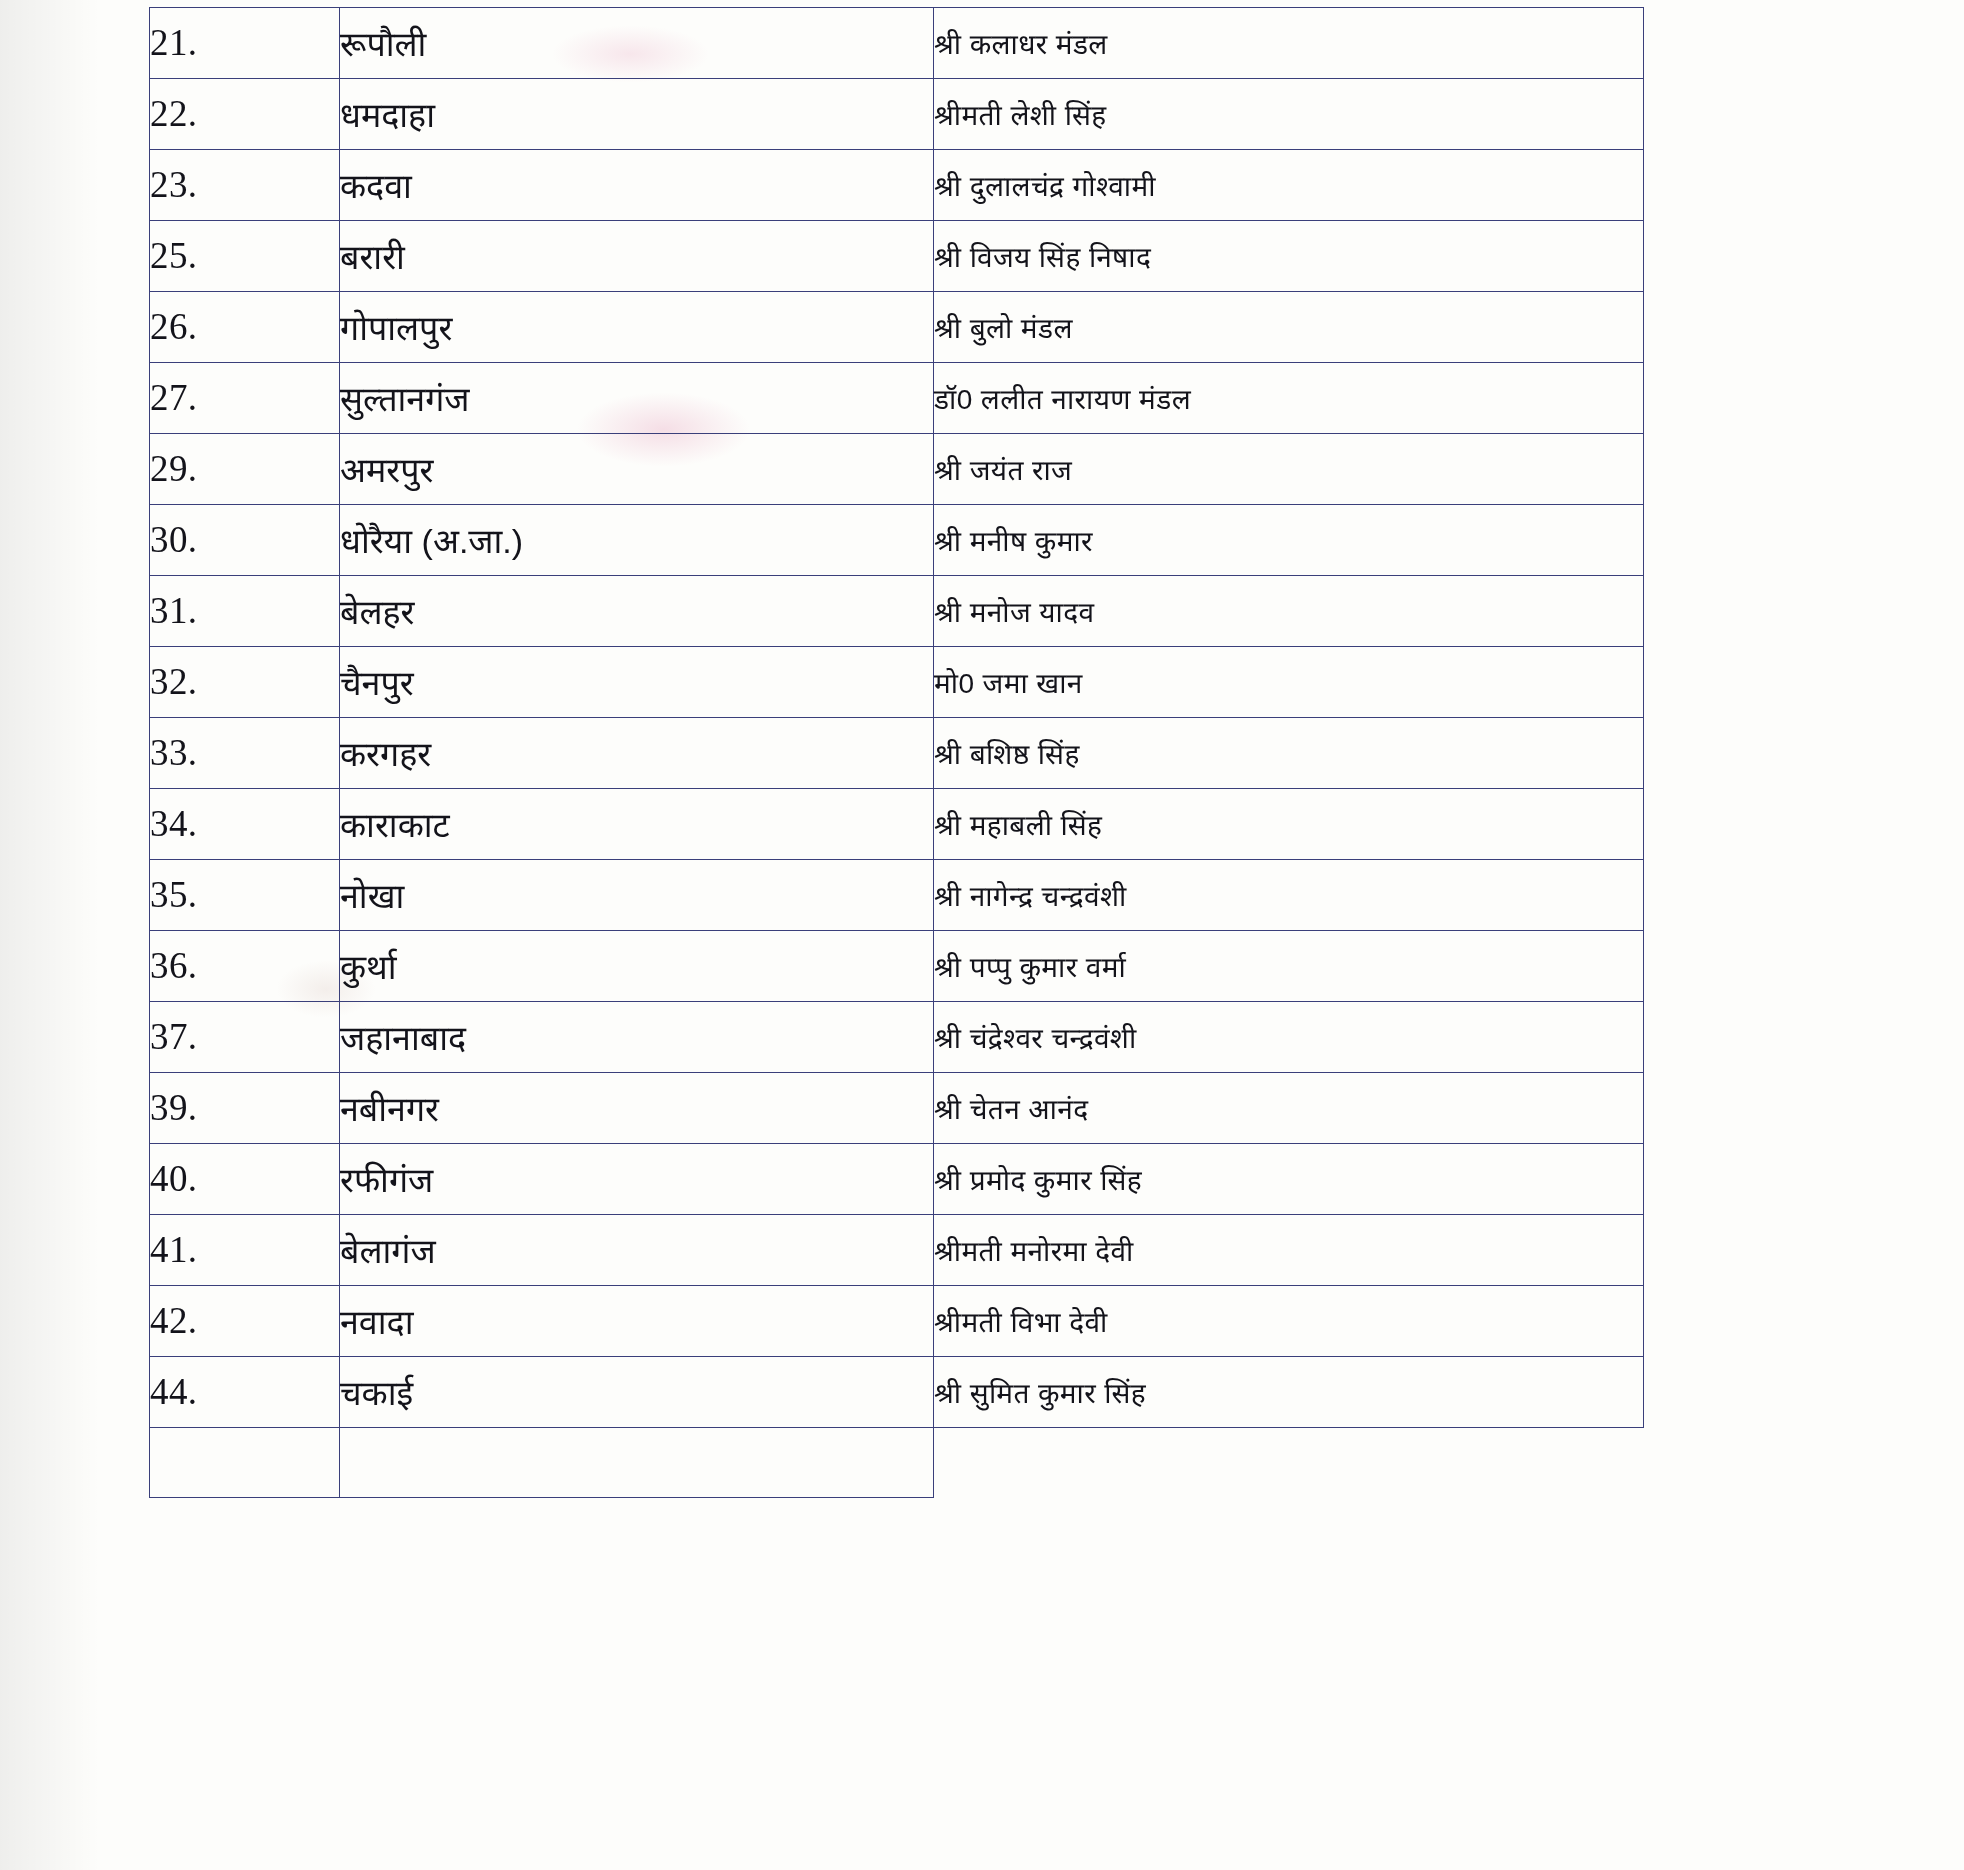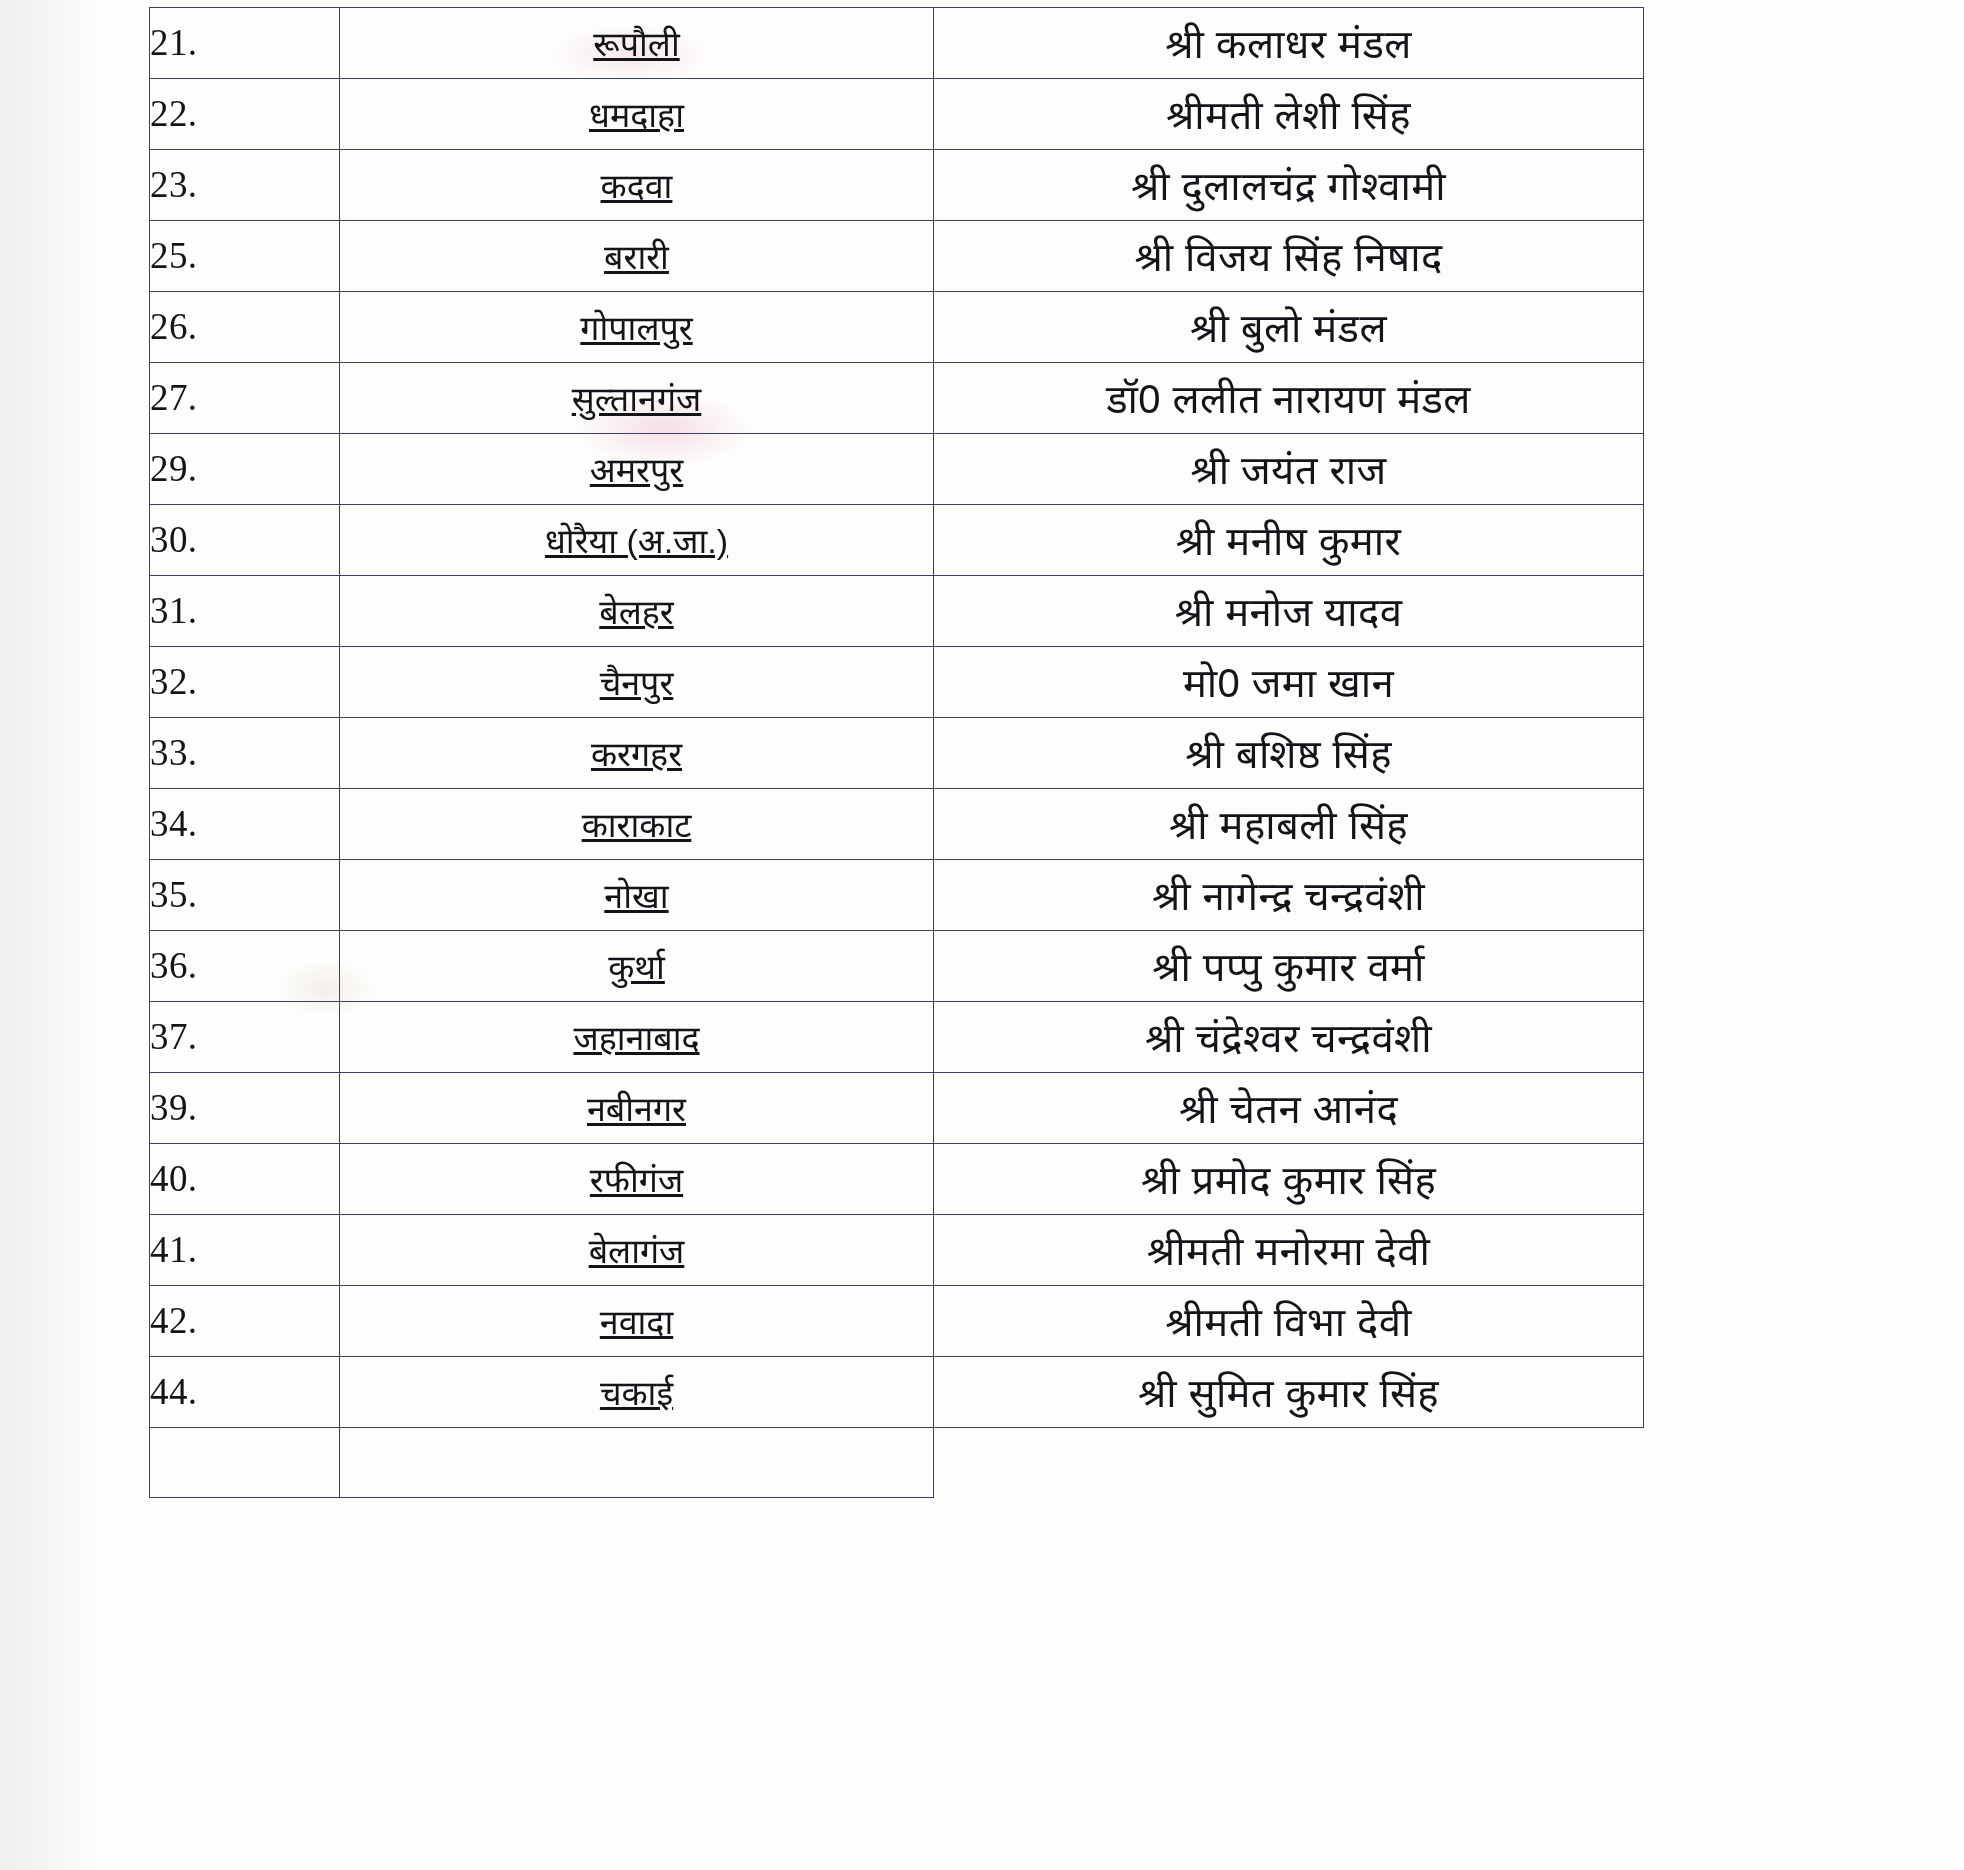--- a/index.html
+++ b/index.html
@@ -44,28 +44,27 @@
     vertical-align: middle;
     color: #13131a;
   }
   .cell-sn {
     text-align: left;
     font-size: 37px;
     letter-spacing: 0.4px;
     font-family: "Liberation Serif", serif;
   }
   .cell-const {
-    text-align: center;
+    text-align: left;
     font-size: 34px;
     font-family: "Liberation Sans", sans-serif;
-    text-decoration: underline;
   }
   .cell-name {
-    text-align: center;
-    font-size: 40px;
+    text-align: left;
+    font-size: 28px;
     font-family: "Liberation Sans", sans-serif;
     letter-spacing: 0.4px;
   }
   
   .smudge {
     position: absolute;
     border-radius: 50%;
     pointer-events: none;
   }
   .smudge-a {

